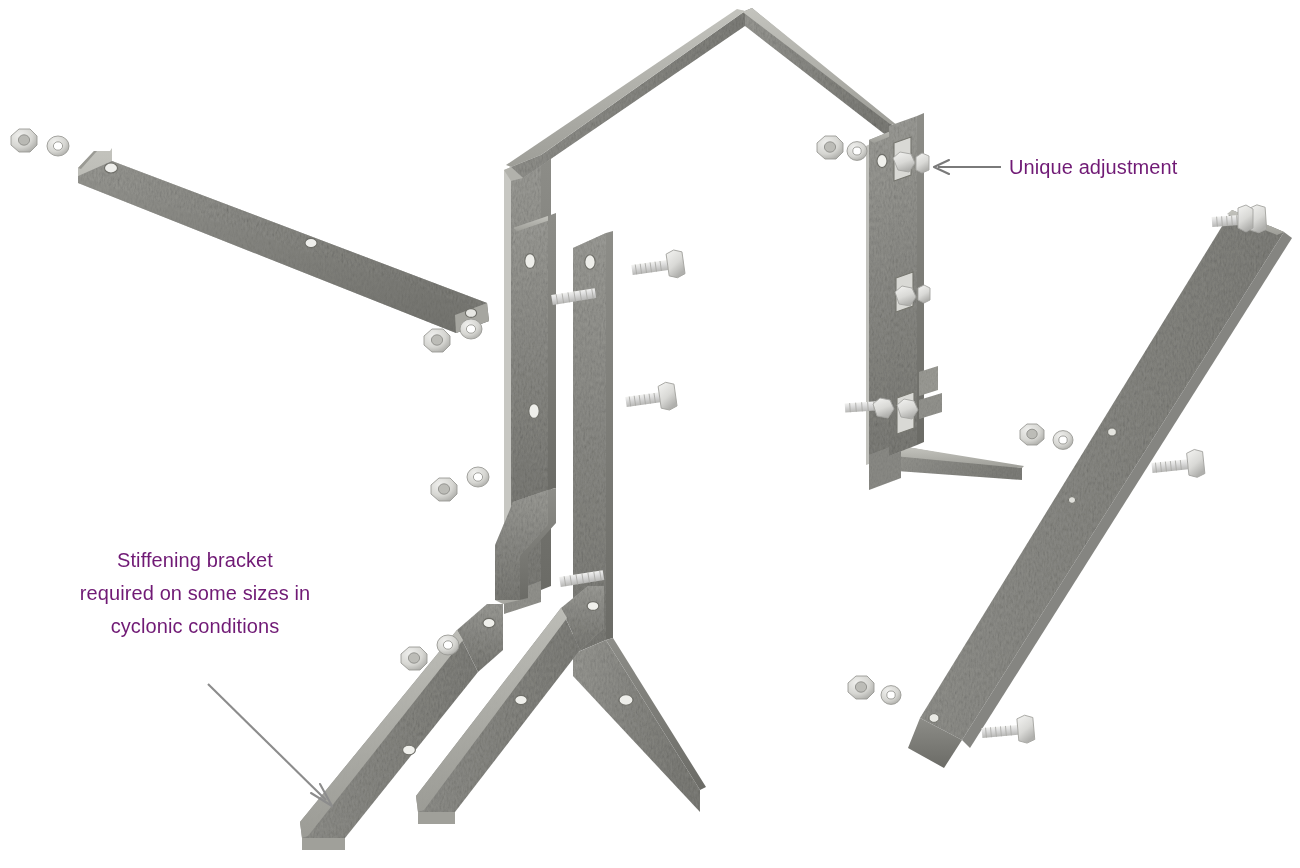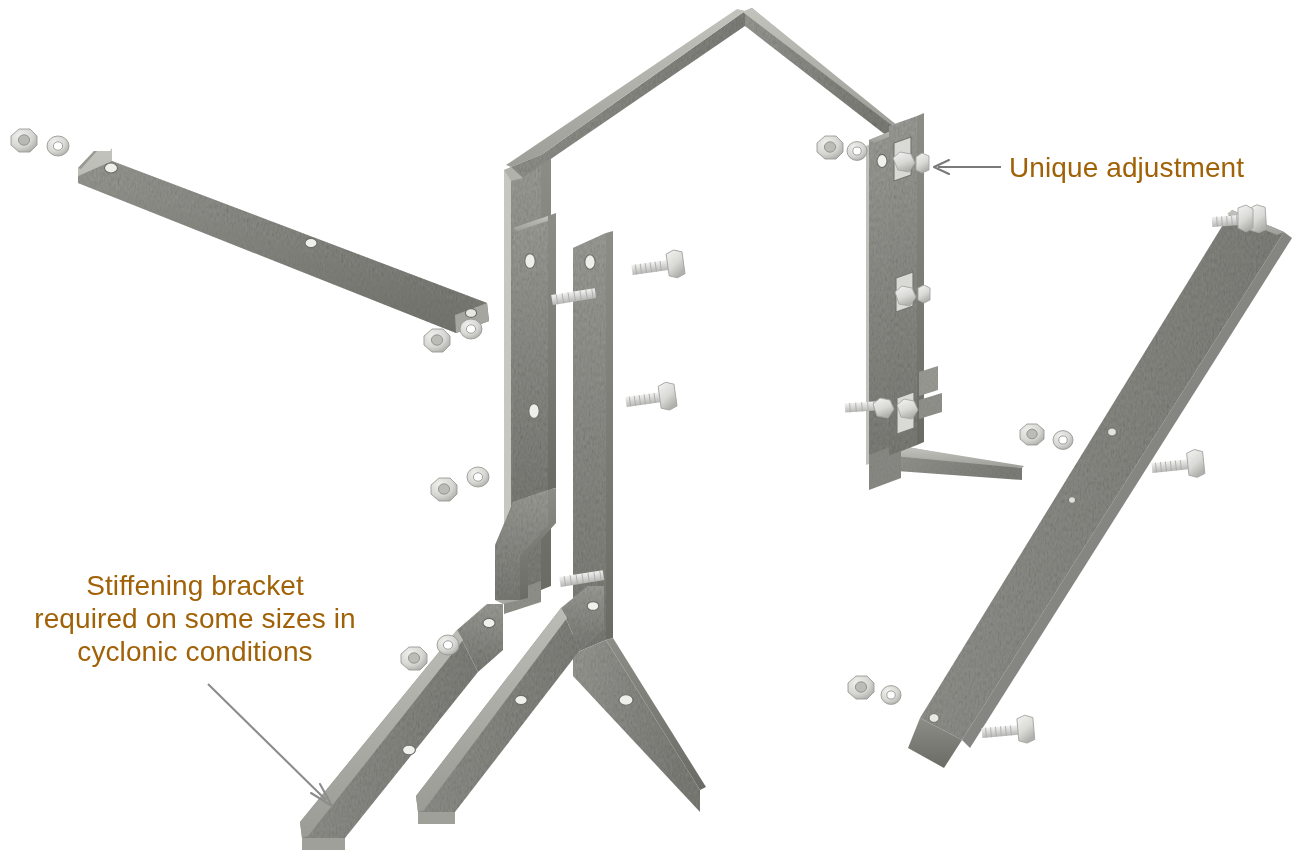--- a/index.html
+++ b/index.html
@@ -22,39 +22,38 @@
   }
   #scene {
     position: absolute;
     left: 0;
     top: 0;
     width: 1300px;
     height: 868px;
   }
   .annotation-label {
     position: absolute;
-    color: #a16207;
+    color: #701a75;
     font-family: "Liberation Sans", sans-serif;
-    font-size: 28px;
+    font-size: 20px;
     line-height: 33px;
     white-space: pre;
     letter-spacing: 0.1px;
   }
   #label-unique {
     left: 1009px;
     top: 151px;
     text-align: left;
   }
   #label-stiffening {
     left: 18px;
     top: 544px;
     width: 354px;
     text-align: center;
     white-space: pre-line;
-    margin-top: 25px;
   }
 </style>
 </head>
 <body>
 
 <div id="stage">
 
   <svg id="scene" viewBox="0 0 1300 868" xmlns="http://www.w3.org/2000/svg">
     <defs>
 

